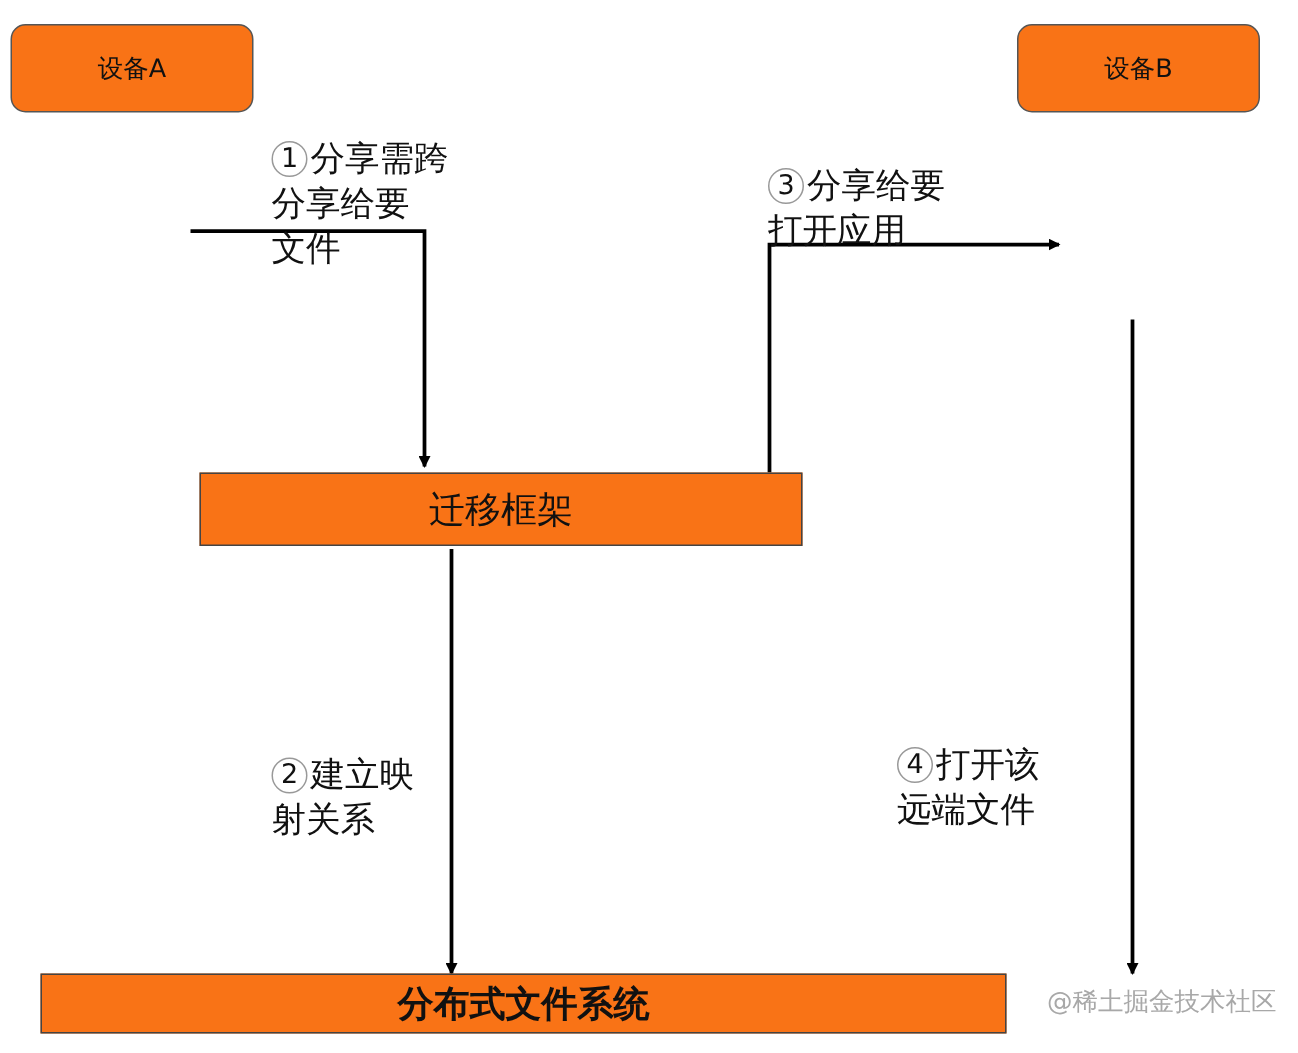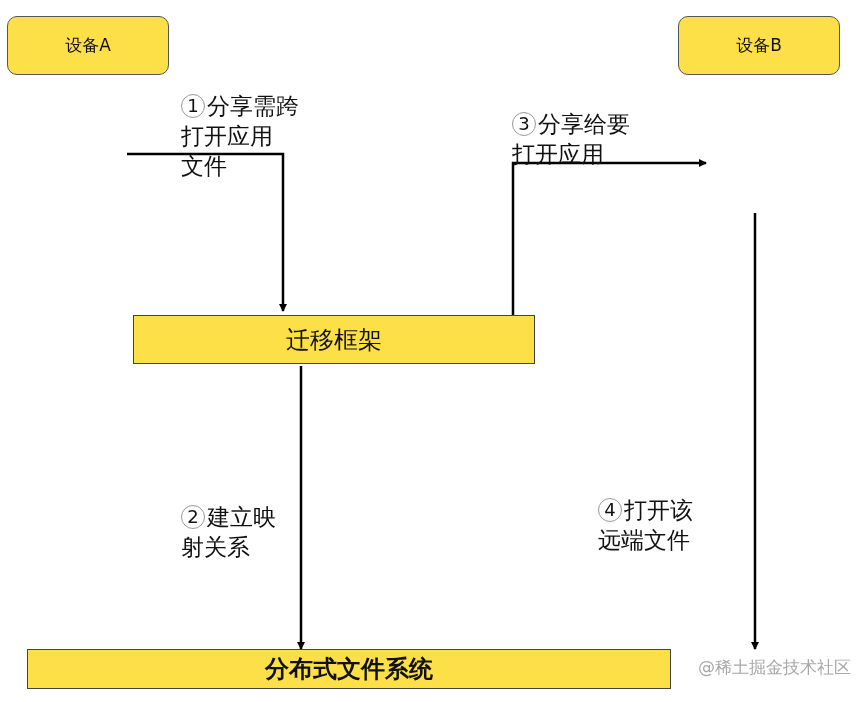--- a/index.html
+++ b/index.html
@@ -1,18 +1,18 @@
 <!DOCTYPE html>
 <html><head>
 <meta charset="utf-8">
 <style>
   html, body { margin:0; padding:0; background:#ffffff; }
   body { width:865px; height:702px; position:relative; overflow:hidden;
          font-family:"DejaVu Sans","Liberation Sans",sans-serif; color:#111; }
-  .box { position:absolute; box-sizing:border-box; display:flex; align-items:center; justify-content:center; background:#fde047; }
+  .box { position:absolute; box-sizing:border-box; display:flex; align-items:center; justify-content:center; background:#f97316; }
   .device { border:1.3px solid #555; border-radius:10px; font-size:17px; }
   .rect { border:1.2px solid #444; font-size:24px; }
   .label { position:absolute; font-size:23px; line-height:30px; white-space:pre-line; }
   .num { display:inline-block; width:22px; height:22px; border:1px solid #999; border-radius:50%;
          font-size:18px; line-height:22px; text-align:center; margin-right:2px; vertical-align:2px; }
   svg.lines { position:absolute; left:0; top:0; }
   .watermark { position:absolute; right:14px; top:656px; font-size:17px; color:#a8a8a8;text-align:right; }
 </style>
 </head>
 <body>
@@ -43,21 +43,21 @@
 <div class="box rect" style="left:133px;top:315px;width:402px;height:49px;">
   <span>迁移框架</span>
 </div>
 
 <div class="box rect" style="left:27px;top:649px;width:644px;height:40px;font-weight:bold;">
   <span>分布式文件系统</span>
 </div>
 
 <div class="label" style="left:181px;top:61px;">
   <span class="num">1</span><span>分享需跨
-打开应用
+分享给要
 文件</span>
 </div>
 
 <div class="label" style="left:512px;top:79px;">
   <span class="num">3</span><span>分享给要
 打开应用</span>
 </div>
 
 <div class="label" style="left:181px;top:472px;">
   <span class="num">2</span><span>建立映

